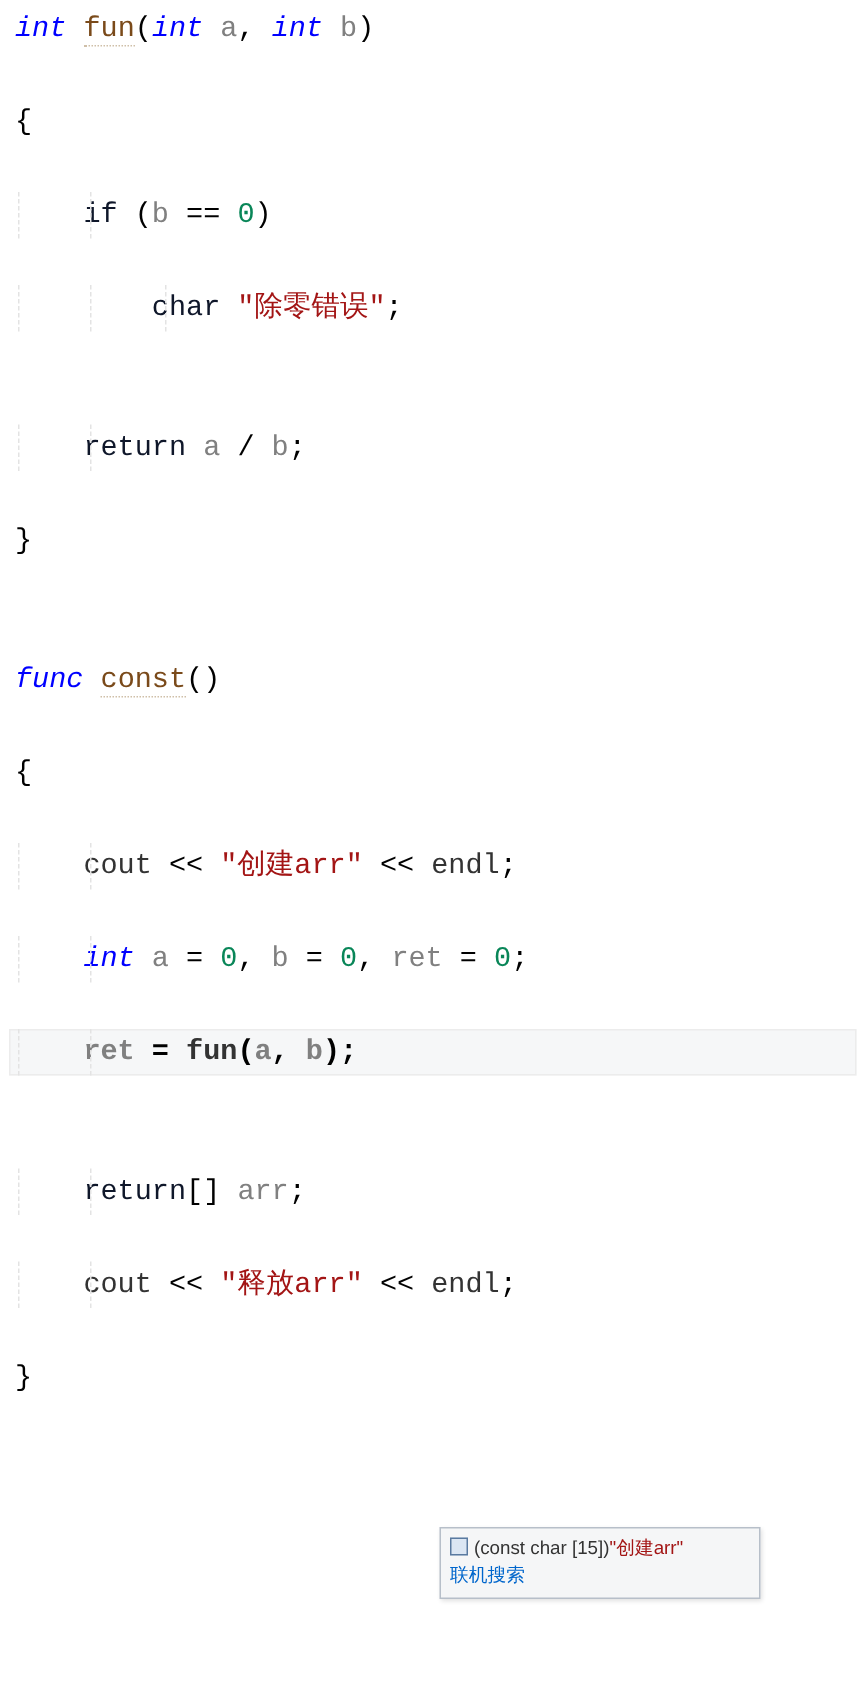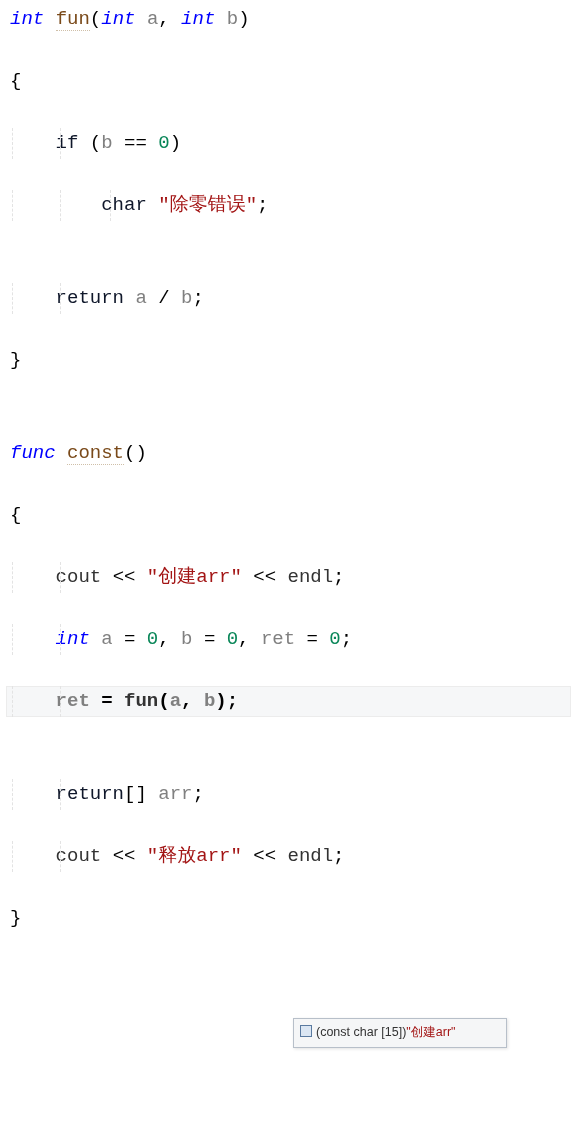--- a/index.html
+++ b/index.html
@@ -106,13 +106,14 @@
 
 
 
 
 </pre>
 
 <div class="tooltip">
   <div class="row1">
     <span class="t-icon"></span><span>(const char [15])</span><span class="t-str">"创建arr"</span>
   </div>
+  <div><a href="#">联机搜索</a></div>
 </div>
 
 </body></html>

